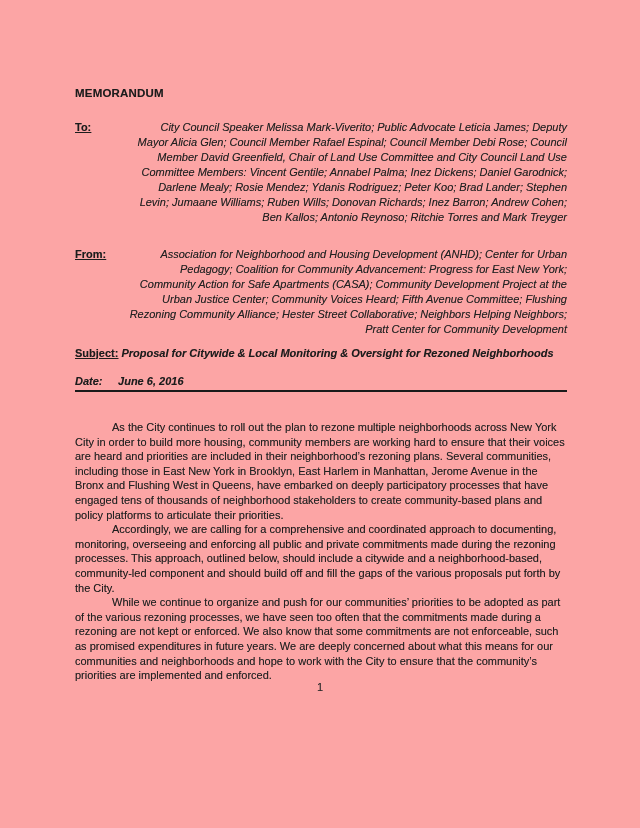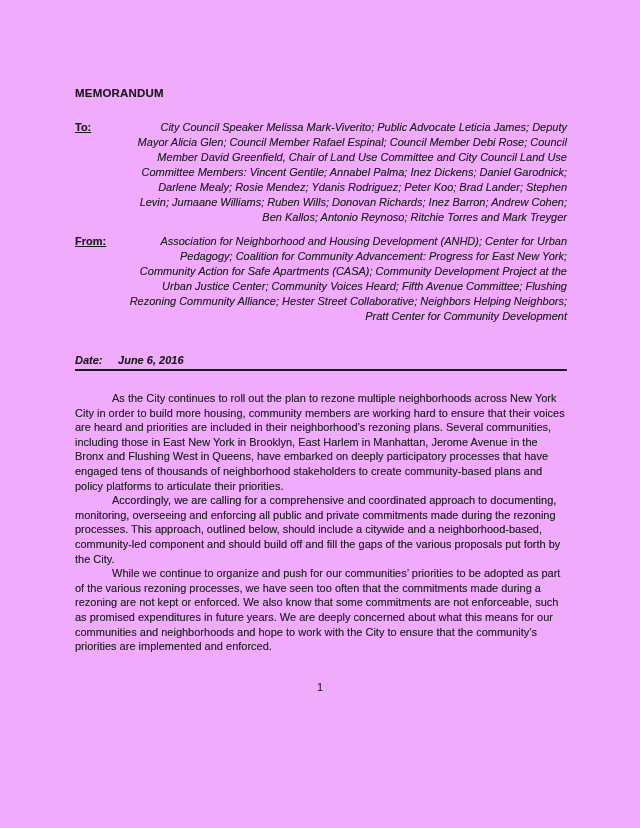--- a/index.html
+++ b/index.html
@@ -4,21 +4,21 @@
 <style>
   html, body {
     margin: 0;
     padding: 0;
     background: #ffffff;
   }
   .page {
     position: relative;
     width: 640px;
     height: 828px;
-    background: #f0abfc;
+    background: #fca5a5;
     font-family: "Liberation Sans", sans-serif;
     color: #222222;
     overflow: hidden;
     text-shadow: 0 0 0.4px rgba(40,40,40,0.45);
   }
   .content {
     position: absolute;
     left: 75px;
     top: 86px;
     width: 492px;
@@ -63,30 +63,30 @@
   }
   .value.bold-italic {
     font-style: italic;
     font-weight: bold;
     color: #1c1c1c;
   }
   .label.bold-italic {
     font-style: italic;
   }
   .row-to { margin-top: 0; }
-  .row-from { margin-top: 9px; }
+  .row-from { margin-top: 22px; }
   .subject-row { margin-top: 9px; }
-  .date-row { margin-top: 29px; }
+  .date-row { margin-top: 13px; }
   .rule {
     margin-top: 1px;
     border-bottom: 2.5px solid #1a1a1a;
     height: 0;
   }
   .body-text {
-    margin-top: 20px;
+    margin-top: 28px;
     line-height: 14.6px;
     text-align: left;
   }
   .body-text p {
     margin: 0;
     text-indent: 37px;
   }
   .body-text p.bold {
     font-weight: normal;
     color: #1c1c1c;
@@ -114,20 +114,24 @@
       <div class="field-row row-to">
         <span class="label underlined">To:</span>
         <span class="value italic">City Council Speaker Melissa Mark-Viverito; Public Advocate Leticia James; Deputy Mayor Alicia Glen; Council Member Rafael Espinal; Council Member Debi Rose; Council Member David Greenfield, Chair of Land Use Committee and City Council Land Use Committee Members: Vincent Gentile; Annabel Palma; Inez Dickens; Daniel Garodnick; Darlene Mealy; Rosie Mendez; Ydanis Rodriguez; Peter Koo; Brad Lander; Stephen Levin; Jumaane Williams; Ruben Wills; Donovan Richards; Inez Barron; Andrew Cohen; Ben Kallos; Antonio Reynoso; Ritchie Torres and Mark Treyger</span>
       </div>
 
       <div class="field-row row-from">
         <span class="label underlined">From:</span>
         <span class="value italic">Association for Neighborhood and Housing Development (ANHD); Center for Urban Pedagogy; Coalition for Community Advancement: Progress for East New York; Community Action for Safe Apartments (CASA); Community Development Project at the Urban Justice Center; Community Voices Heard; Fifth Avenue Committee; Flushing Rezoning Community Alliance; Hester Street Collaborative; Neighbors Helping Neighbors; Pratt Center for Community Development</span>
       </div>
 
+      <div class="field-row subject-row">
+        <span class="label underlined inline">Subject:</span>
+        <span class="value bold-italic">Proposal for Citywide &amp; Local Monitoring &amp; Oversight for Rezoned Neighborhoods</span>
+      </div>
 
       <div class="field-row date-row">
         <span class="label bold-italic inline">Date:</span>
         <span class="value bold-italic">June 6, 2016</span>
       </div>
 
     </div>
 
     <div class="rule"></div>
 

